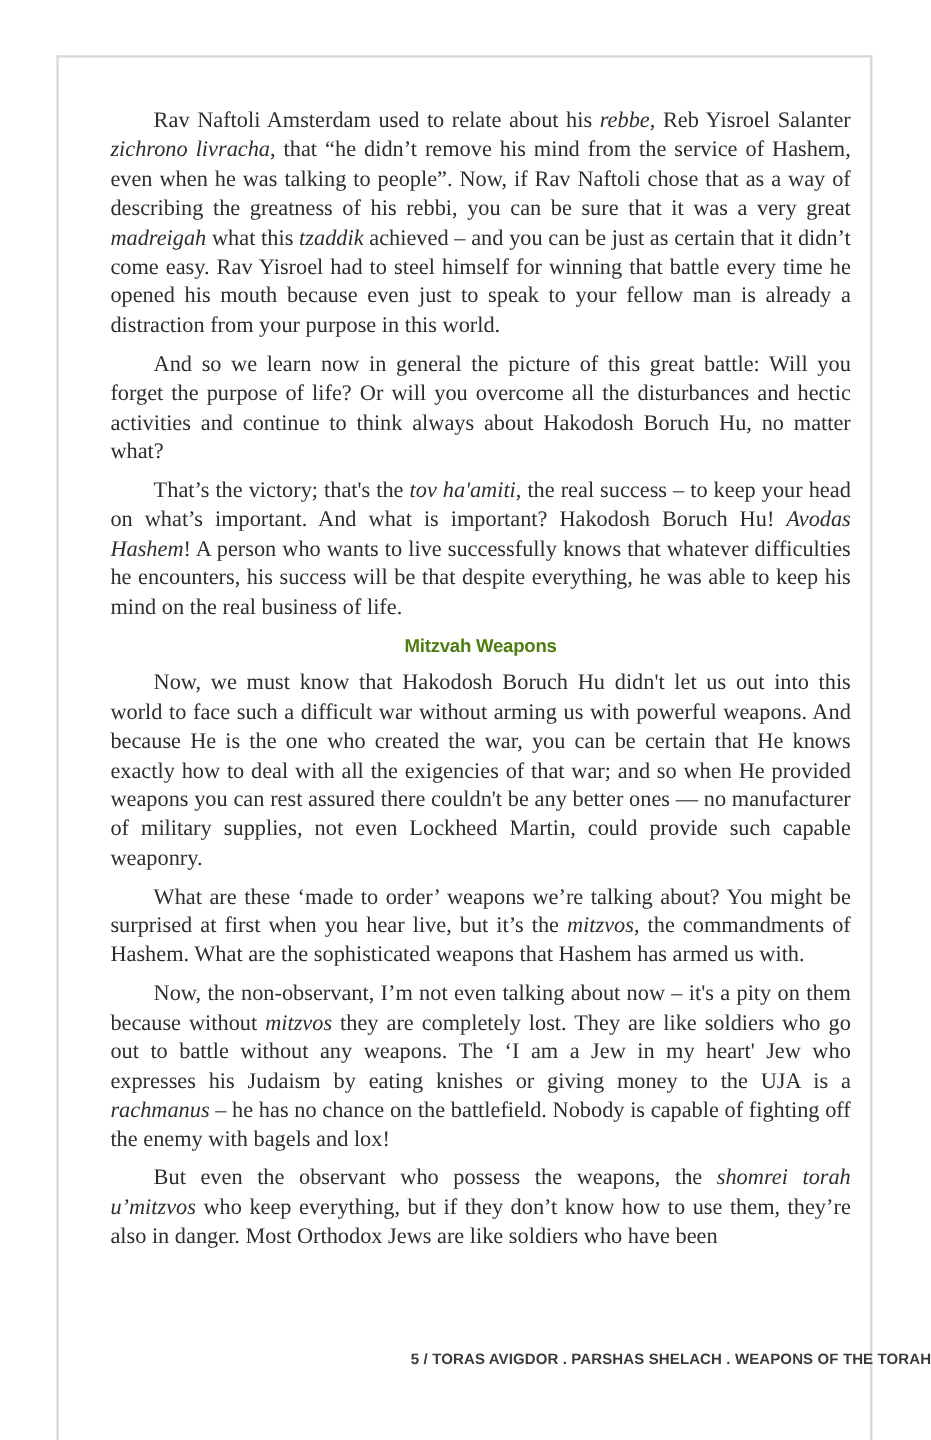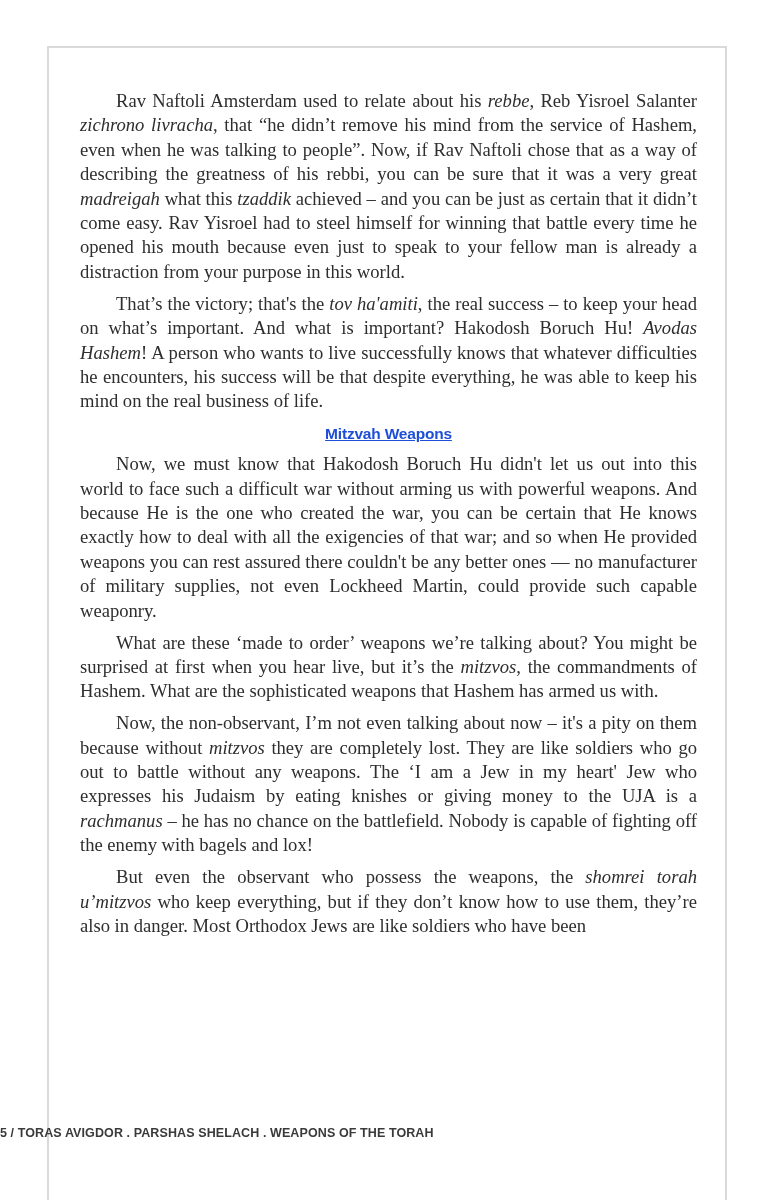--- a/index.html
+++ b/index.html
@@ -19,67 +19,67 @@
       top: 46px;
       width: 680px;
       height: 1180px;
       border: 2px solid #d9d9d9;
       border-bottom: none;
       box-sizing: border-box;
       background: #ffffff;
     }
     .body-text {
       position: absolute;
-      left: 80px;
+      left: 92px;
       top: 89px;
       width: 617px;
       font-family: "Liberation Serif", "DejaVu Serif", serif;
       font-size: 18.6px;
       line-height: 24.4px;
       color: #2e2e2e;
     }
     .body-text p {
       margin: 0 0 7.5px 0;
       text-indent: 36px;
       text-align: justify;
     }
     .body-text p em {
       font-style: italic;
     }
     .section-heading {
       font-family: "Liberation Sans", "DejaVu Sans", sans-serif;
       font-weight: bold;
       font-size: 15.5px;
       text-align: center;
-      color: #1d4ed8;
+      color: #4d7c0f;
       margin: 8px 0 6px 0;
       letter-spacing: -0.2px;
-      text-decoration: underline;
     }
     .page-footer {
       position: absolute;
       left: 0;
       width: 776px;
       top: 1126px;
-      text-align: left;
+      text-align: right;
       font-family: "Liberation Sans", "DejaVu Sans", sans-serif;
       font-weight: bold;
       font-size: 12.5px;
       color: #3a3a3a;
       letter-spacing: 0.1px;
     }
   </style>
 </head>
 <body>
 
 <div class="page-frame"></div>
 
 <div class="body-text">
   <div id="paras-before">
       <p><span>Rav Naftoli Amsterdam used to relate about his </span><em>rebbe</em><span>, Reb Yisroel Salanter </span><em>zichrono livracha</em><span>, that “he didn’t remove his mind from the service of Hashem, even when he was talking to people”. Now, if Rav Naftoli chose that as a way of describing the greatness of his rebbi, you can be sure that it was a very great </span><em>madreigah</em><span> what this </span><em>tzaddik</em><span> achieved – and you can be just as certain that it didn’t come easy. Rav Yisroel had to steel himself for winning that battle every time he opened his mouth because even just to speak to your fellow man is already a distraction from your purpose in this world.</span></p>
+      <p><span>And so we learn now in general the picture of this great battle: Will you forget the purpose of life? Or will you overcome all the disturbances and hectic activities and continue to think always about Hakodosh Boruch Hu, no matter what?</span></p>
       <p><span>That’s the victory; that's the </span><em>tov ha'amiti</em><span>, the real success – to keep your head on what’s important. And what is important? Hakodosh Boruch Hu! </span><em>Avodas Hashem</em><span>! A person who wants to live successfully knows that whatever difficulties he encounters, his success will be that despite everything, he was able to keep his mind on the real business of life.</span></p>
     </div>
   <div class="section-heading">Mitzvah Weapons</div>
   <div id="paras-after">
       <p><span>Now, we must know that Hakodosh Boruch Hu didn't let us out into this world to face such a difficult war without arming us with powerful weapons. And because He is the one who created the war, you can be certain that He knows exactly how to deal with all the exigencies of that war; and so when He provided weapons you can rest assured there couldn't be any better ones — no manufacturer of military supplies, not even Lockheed Martin, could provide such capable weaponry.</span></p>
       <p><span>What are these ‘made to order’ weapons we’re talking about? You might be surprised at first when you hear live, but it’s the </span><em>mitzvos</em><span>, the commandments of Hashem. What are the sophisticated weapons that Hashem has armed us with.</span></p>
       <p><span>Now, the non-observant, I’m not even talking about now – it's a pity on them because without </span><em>mitzvos</em><span> they are completely lost. They are like soldiers who go out to battle without any weapons. The ‘I am a Jew in my heart' Jew who expresses his Judaism by eating knishes or giving money to the UJA is a </span><em>rachmanus</em><span> – he has no chance on the battlefield. Nobody is capable of fighting off the enemy with bagels and lox!</span></p>
       <p><span>But even the observant who possess the weapons, the </span><em>shomrei torah u’mitzvos</em><span> who keep everything, but if they don’t know how to use them, they’re also in danger. Most Orthodox Jews are like soldiers who have been</span></p>
     </div>
 </div>

